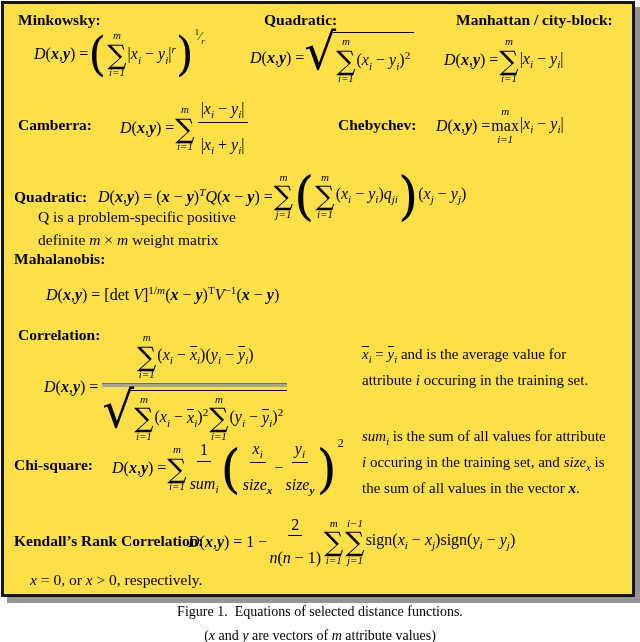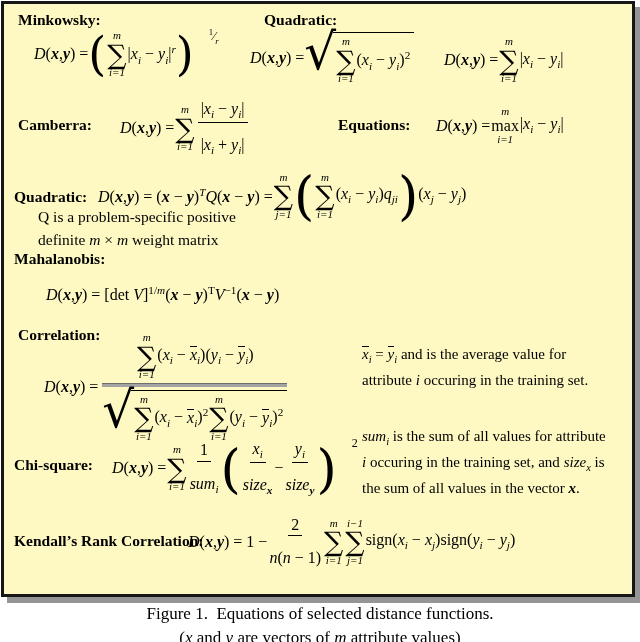--- a/index.html
+++ b/index.html
@@ -3,21 +3,21 @@
 <meta charset="utf-8">
 <style>
   html,body { margin:0; padding:0; }
   body {
     width:640px; height:642px; overflow:hidden; position:relative;
     background:#ffffff; color:#000;
     font-family:"Liberation Serif","DejaVu Serif",serif;
   }
   .fig {
     position:absolute; left:1px; top:1px; width:628px; height:590px;
-    background:#fef9c3; border:3px solid #161616;
+    background:#fde047; border:3px solid #161616;
     box-shadow:6px 6px 0 #959595;
   }
   .lbl {
     position:absolute; font-weight:bold; font-size:15.5px; white-space:nowrap;
   }
   .eq {
     position:absolute; display:flex; align-items:center; white-space:nowrap;
     font-size:16px; line-height:1.15;
   }
   sub, sup { font-size:70%; }
@@ -28,34 +28,34 @@
   .maxc .o { font-size:16px; font-family:"Liberation Serif",serif; line-height:1.05; }
   
   .vfrac { display:flex; flex-direction:column; align-items:center; margin:0 2px; line-height:1.15; }
   .vfrac .n { border-bottom:1.3px solid #000; padding:0 3px 1px; }
   .vfrac .d { padding-top:1px;margin-top:12px; }
   
   .bp { font-family:"DejaVu Serif",serif; line-height:1; font-weight:400; }
   .bp46 { font-size:46px; }
   .bp52 { font-size:52px; }
   
-  .expfrac { display:inline-block; font-size:12.5px; align-self:flex-start; margin:-3px 0 0 15px; }
+  .expfrac { display:inline-block; font-size:12.5px; align-self:flex-start; margin:-3px 0 0 1px; }
   
   .sq { display:inline-flex; align-items:flex-start; }
   .sq .rs { font-size:50px; line-height:0.82; font-family:"DejaVu Serif",serif; margin-right:-3px; }
   .sq .rc { border-top:1.6px solid #000; padding:3px 4px 0 2px; display:inline-flex; align-items:center; }
   
   .bigfrac { display:flex; flex-direction:column; align-items:center; margin-left:4px; }
   .bigfrac .row { display:flex; align-items:center; }
   .bigfrac .gbar { align-self:stretch; height:3px; background:#a3a3a3; border-top:1.4px solid #6e6e6e; margin:2px 0 3px; }
   
   o { display:inline-block; border-top:1.2px solid #000; line-height:1.05; font-style:normal; }
   .note { position:absolute; font-size:15px; line-height:21px; }
   .subnote { position:absolute; font-size:15.5px; white-space:nowrap; }
-  .cap { position:absolute; left:0; width:640px; text-align:center; font-size:17px; }
+  .cap { position:absolute; left:0; width:640px; text-align:center; font-size:14px; }
 </style>
 </head>
 <body>
 
 <div class="fig">
 
   <div class="lbl" style="left:14px;top:7px">Minkowsky:</div>
   <div class="eq" style="left:30px;top:26px">
     <span><i>D</i>(<b><i>x</i></b>,<b><i>y</i></b>) =</span>
     <span class="bp bp46">(</span>
@@ -79,20 +79,21 @@
         <span class="sum">
           <span class="t">m</span>
           <span class="o">∑</span>
           <span class="b">i=1</span>
         </span>
         <span>(<i>x</i><sub><i>i</i></sub> − <i>y</i><sub><i>i</i></sub>)<sup>2</sup></span>
       </span>
     </span>
   </div>
 
+  <div class="lbl" style="left:452px;top:7px">Manhattan / city-block:</div>
   <div class="eq" style="left:440px;top:32px">
     <span><i>D</i>(<b><i>x</i></b>,<b><i>y</i></b>) =</span>
     <span class="sum">
       <span class="t">m</span>
       <span class="o">∑</span>
       <span class="b">i=1</span>
     </span>
     <span>|<i>x</i><sub><i>i</i></sub> − <i>y</i><sub><i>i</i></sub>|</span>
   </div>
 
@@ -103,21 +104,21 @@
       <span class="t">m</span>
       <span class="o">∑</span>
       <span class="b">i=1</span>
     </span>
     <span class="vfrac">
       <span class="n">|<i>x</i><sub><i>i</i></sub> − <i>y</i><sub><i>i</i></sub>|</span>
       <span class="d">|<i>x</i><sub><i>i</i></sub> + <i>y</i><sub><i>i</i></sub>|</span>
     </span>
   </div>
 
-  <div class="lbl" style="left:334px;top:112px">Equations:</div>
+  <div class="lbl" style="left:334px;top:112px">Chebychev:</div>
   <div class="eq" style="left:432px;top:102px">
     <span><i>D</i>(<b><i>x</i></b>,<b><i>y</i></b>) =</span>
     <span class="sum maxc">
       <span class="t">m</span>
       <span class="o">max</span>
       <span class="b">i=1</span>
     </span>
     <span>|<i>x</i><sub><i>i</i></sub> − <i>y</i><sub><i>i</i></sub>|</span>
   </div>
 
@@ -222,17 +223,18 @@
       <span class="o">∑</span>
       <span class="b">i=1</span>
     </span>
     <span class="sum">
       <span class="t">i−1</span>
       <span class="o">∑</span>
       <span class="b">j=1</span>
     </span>
     <span>sign(<i>x</i><sub><i>i</i></sub> − <i>x</i><sub><i>j</i></sub>)sign(<i>y</i><sub><i>i</i></sub> − <i>y</i><sub><i>j</i></sub>)</span>
   </div>
+  <div class="subnote" style="left:26px;top:567px"><i>x</i> = 0, or <i>x</i> &gt; 0, respectively.</div>
 
 </div>
 
 <div class="cap" style="top:604px">Figure 1.&nbsp; Equations of selected distance functions.</div>
 <div class="cap" style="top:628px">(<i>x</i> and <i>y</i> are vectors of <i>m</i> attribute values)</div>
 
 </body></html>

